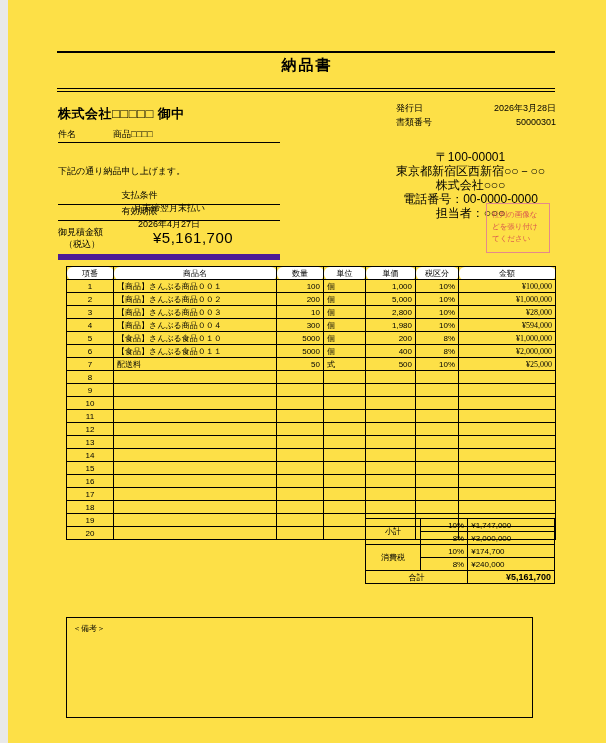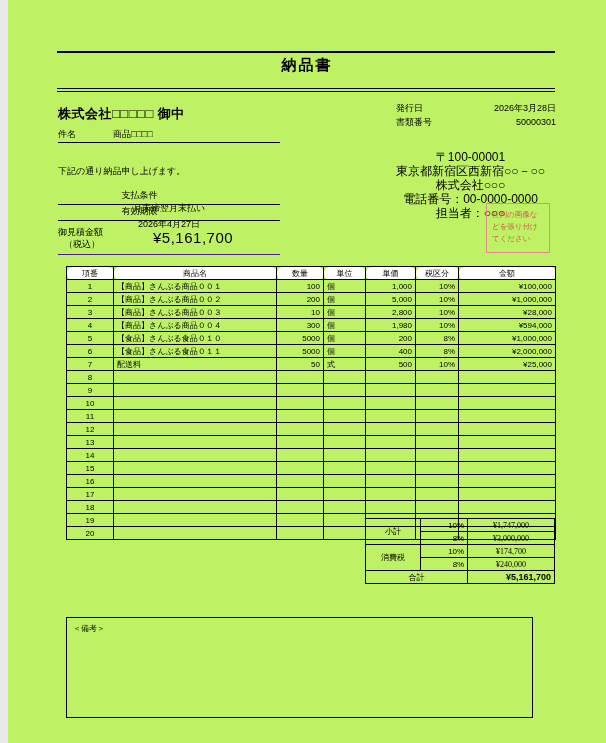--- a/index.html
+++ b/index.html
@@ -14,21 +14,21 @@
     font-family: "Liberation Sans", "DejaVu Sans", sans-serif;
     color: #000;
     overflow: hidden;
   }
   .page {
     position: absolute;
     left: 8px;
     top: 0;
     width: 598px;
     height: 743px;
-    background: #bef264;
+    background: #fde047;
   }
 
   
   .rule-top {
     position: absolute;
     left: 49px;
     top: 51px;
     width: 498px;
     height: 0;
     border-top: 2px solid #000;
@@ -150,21 +150,21 @@
     display: flex;
     border-bottom: 1px solid #000;
     height: 15px;
     align-items: center;
     flex-direction: column;
   }
   .terms .row .k { width: 95px; }
   .terms .row .v { flex: 1; text-align: left; }
   .terms .total-row {
     display: flex;
-    border-bottom: 1px solid #4c1d95;
+    border-bottom: 6px solid #4c1d95;
     height: 33px;
     align-items: center;
   }
   .terms .total-row .k {
     width: 95px;
     font-size: 9px;
     line-height: 12px;
   }
   .terms .total-row .k .sub { display: block; padding-left: 6px; }
   .terms .total-row .v {
@@ -196,42 +196,42 @@
     font-weight: normal;
     background: #fff;
     border-radius: 6px;
   }
   .c-no    { width: 47px;  text-align: center; }
   .c-name  { width: 163px; text-align: left; }
   .c-qty   { width: 47px;  text-align: right; }
   .c-unit  { width: 42px;  text-align: left; }
   .c-price { width: 50px;  text-align: right; }
   .c-tax   { width: 43px;  text-align: right; }
-  .c-amt   { width: 97px;  text-align: right; }
+  .c-amt   { width: 97px;  text-align: right; font-family: Liberation Serif, serif; }
 
   
   .totals {
     position: absolute;
     left: 357px;
     top: 518px;
     width: 190px;
     border-collapse: collapse;
     font-size: 8px;
     table-layout: fixed;
   }
   .totals td {
     border: 1px solid #000;
     height: 13px;
     padding: 0 3px;
     box-sizing: border-box;
     white-space: nowrap;
   }
   .t-label { width: 50px; text-align: center; }
   .t-rate  { width: 43px; text-align: right; }
-  .t-amt   { width: 79px; text-align: center; font-family: Liberation Serif, serif; }
+  .t-amt   { width: 79px; text-align: left; }
   .t-grand-label { text-align: center; }
   .t-grand-amt { text-align: right; font-weight: bold; font-size: 9px; }
 
   
   .remarks {
     position: absolute;
     left: 58px;
     top: 617px;
     width: 467px;
     height: 101px;

